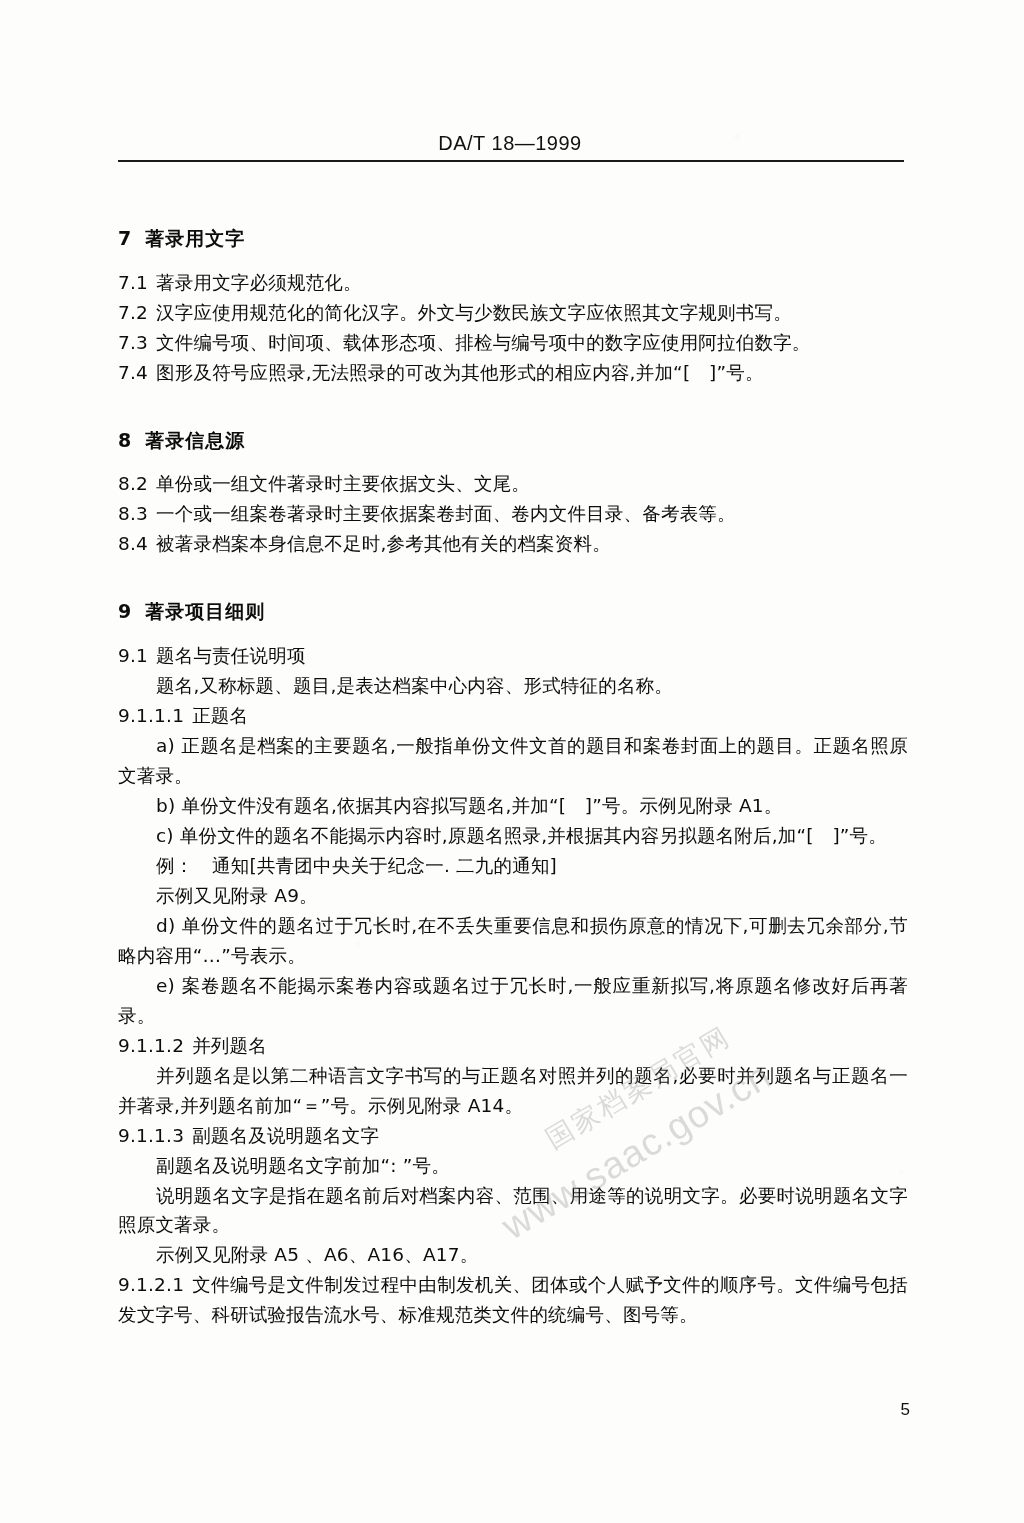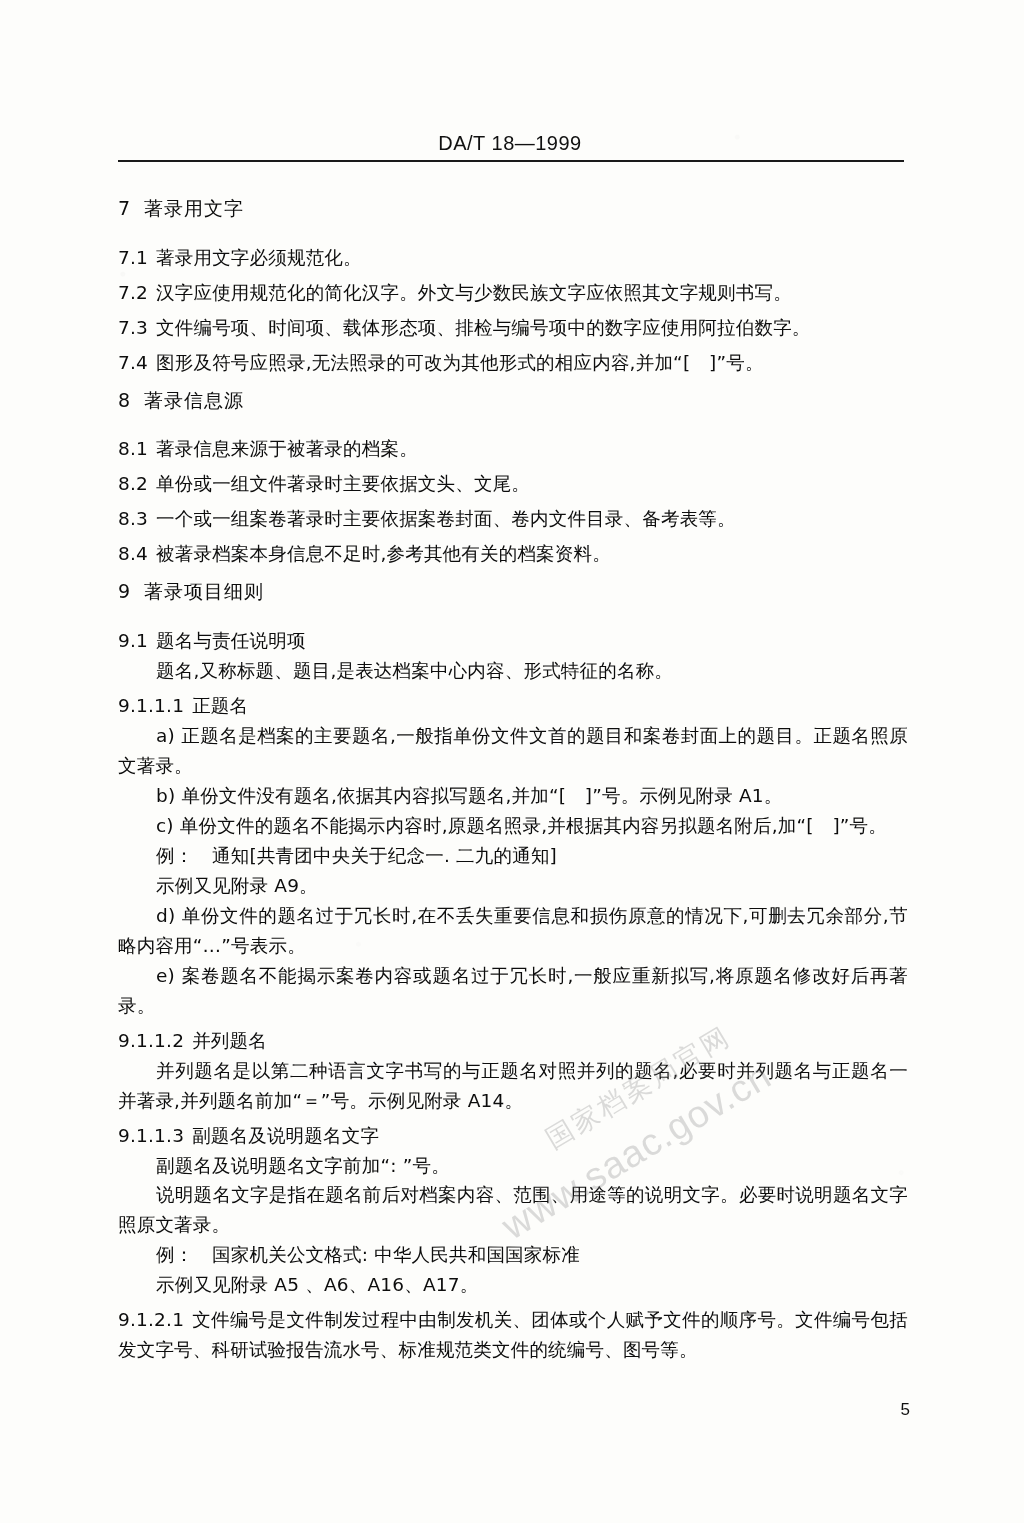--- a/index.html
+++ b/index.html
@@ -63,31 +63,30 @@
     color: #0d0d0d;
   }
   p {
     margin: 0;
     font-size: 18.5px;
     line-height: 1.62;
     letter-spacing: 0.2px;
     text-align: justify;
   }
   .sec-head {
-    font-weight: normal;
+    font-weight: bold;
     font-size: 19px;
-    margin-top: 7px;
+    margin-top: 37px;
     margin-bottom: 9px;
     letter-spacing: 1px;
   }
   .sec-head .num {
     margin-right: 13px;
   }
   .lvl1 {
-    margin-top: 5px;
   }
   .lvl1 .num {
     margin-right: 8px;
   }
   .indent {
     text-indent: 38px;
   }
   .spacer-sm { height: 5px; }
   .page-num {
     position: absolute;
@@ -158,23 +157,20 @@
       </p>
       <p class="lvl1">
         <span class="num">7.4</span><span>图形及符号应照录,无法照录的可改为其他形式的相应内容,并加“[　]”号。</span>
       </p>
 
       <p class="sec-head">
         <span class="num">8</span><span>著录信息源</span>
       </p>
       <div class="spacer-sm"></div>
       <p class="lvl1">
-        <span class="num">8.1</span><span>著录信息来源于被著录的档案。</span>
-      </p>
-      <p class="lvl1">
         <span class="num">8.2</span><span>单份或一组文件著录时主要依据文头、文尾。</span>
       </p>
       <p class="lvl1">
         <span class="num">8.3</span><span>一个或一组案卷著录时主要依据案卷封面、卷内文件目录、备考表等。</span>
       </p>
       <p class="lvl1">
         <span class="num">8.4</span><span>被著录档案本身信息不足时,参考其他有关的档案资料。</span>
       </p>
 
       <p class="sec-head">
@@ -201,21 +197,20 @@
       <p class="lvl1">
         <span class="num">9.1.1.2</span><span>并列题名</span>
       </p>
       <p class="indent">并列题名是以第二种语言文字书写的与正题名对照并列的题名,必要时并列题名与正题名一并著录,并列题名前加“＝”号。示例见附录 A14。</p>
 
       <p class="lvl1">
         <span class="num">9.1.1.3</span><span>副题名及说明题名文字</span>
       </p>
       <p class="indent">副题名及说明题名文字前加“: ”号。</p>
       <p class="indent">说明题名文字是指在题名前后对档案内容、范围、用途等的说明文字。必要时说明题名文字照原文著录。</p>
-      <p class="indent">例：　国家机关公文格式: 中华人民共和国国家标准</p>
       <p class="indent">示例又见附录 A5 、A6、A16、A17。</p>
 
       <p class="lvl1">
         <span class="num">9.1.2.1</span><span>文件编号是文件制发过程中由制发机关、团体或个人赋予文件的顺序号。文件编号包括发文字号、科研试验报告流水号、标准规范类文件的统编号、图号等。</span>
       </p>
 
     </div>
 
     <div class="page-num">5</div>
   </div>

